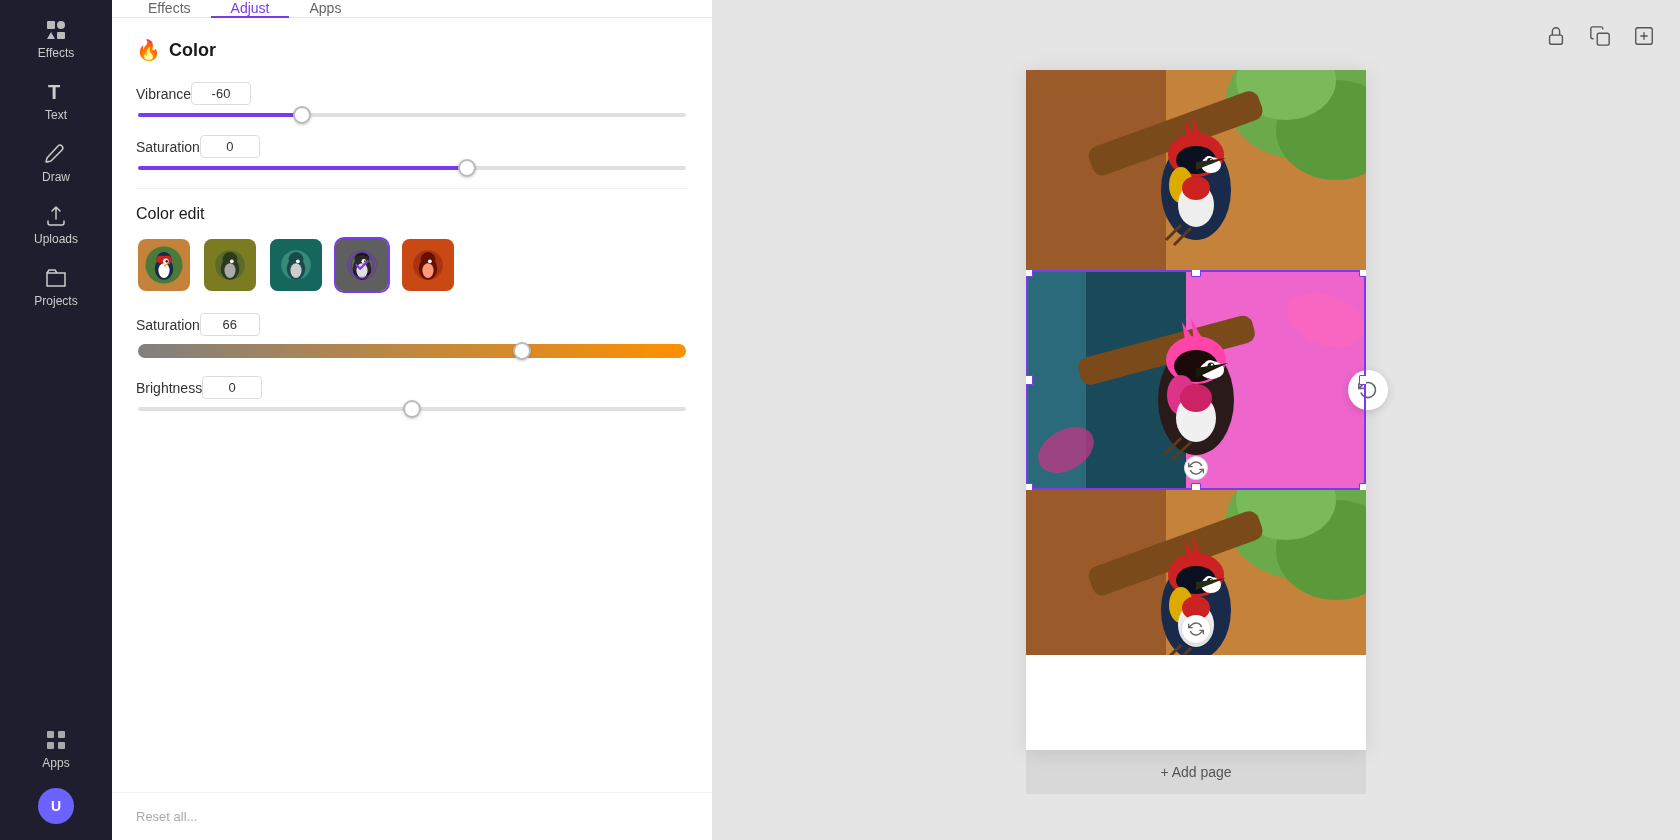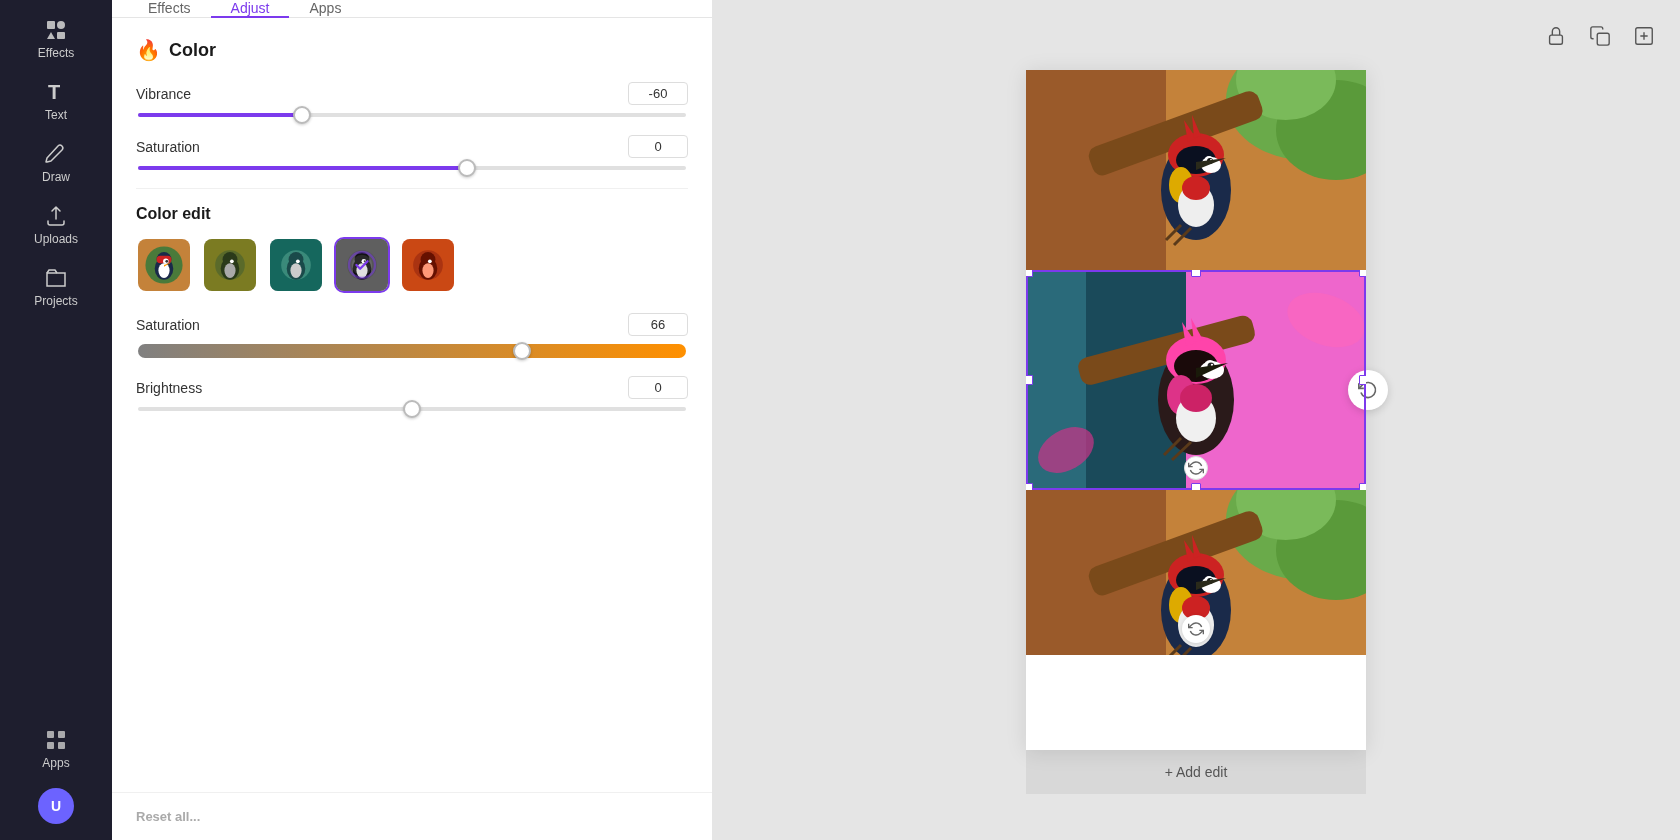--- a/index.html
+++ b/index.html
@@ -87,21 +87,20 @@
       font-weight: 700;
       color: #1a1a1a;
     }
 
     
     .slider-row {
       margin-bottom: 18px;
     }
     .slider-label-row {
       display: flex;
-      justify-content: space-between;
       align-items: center;
       margin-bottom: 8px;
     }
     .slider-label {
       font-size: 14px;
       color: #333;
     }
     .slider-value {
       border: 1px solid #ddd;
       border-radius: 4px;
@@ -134,21 +133,21 @@
       height: 18px;
       background: white;
       border: 2px solid #bbb;
       border-radius: 50%;
       box-shadow: 0 1px 3px rgba(0,0,0,0.2);
     }
 
     
     .color-edit-title {
       font-size: 16px;
-      font-weight: 700;
+      font-weight: 400;
       color: #1a1a1a;
       margin-bottom: 14px;
       margin-top: 8px;
     }
     .color-presets {
       display: flex;
       gap: 10px;
       margin-bottom: 20px;
     }
     .color-preset {
@@ -518,21 +517,21 @@
           <input class="slider-value" value="0" readonly="" style="">
         </div>
         <div class="bri-track">
           <div class="slider-thumb" style="left: 50%;"></div>
         </div>
       </div>
     </div>
   </div>
 
   <div class="bottom-partial">
-    <span style="color:#aaa; font-size:13px;font-weight:bold;">Reset all...</span>
+    <span style="color:#aaa; font-size:13px;">Reset all...</span>
   </div>
 </div>
 
 <div class="canvas-area">
 
   <div class="canvas-toolbar">
     <div class="toolbar-icon">
       <svg viewBox="0 0 24 24" fill="none" stroke="currentColor" stroke-width="1.5">
         <rect x="5" y="11" width="14" height="10" rx="2"></rect>
         <path d="M8 11V7a4 4 0 018 0v4"></path>
@@ -697,15 +696,15 @@
 
     <div style="position:absolute; right:-22px; top:50%; transform:translateY(-50%); width:40px; height:40px; background:white; border-radius:50%; display:flex; align-items:center; justify-content:center; box-shadow: 0 2px 8px rgba(0,0,0,0.15); cursor:pointer;">
       <svg width="20" height="20" viewBox="0 0 24 24" fill="none" stroke="#666" stroke-width="2">
         <path d="M1 4v6h6"></path>
         <path d="M3.51 15a9 9 0 102.13-9.36L1 10"></path>
       </svg>
     </div>
   </div>
 
   <div class="add-page-bar">
-    <span>+ Add edit</span>
+    <span>+ Add page</span>
   </div>
 </div>
 
 </body></html>

